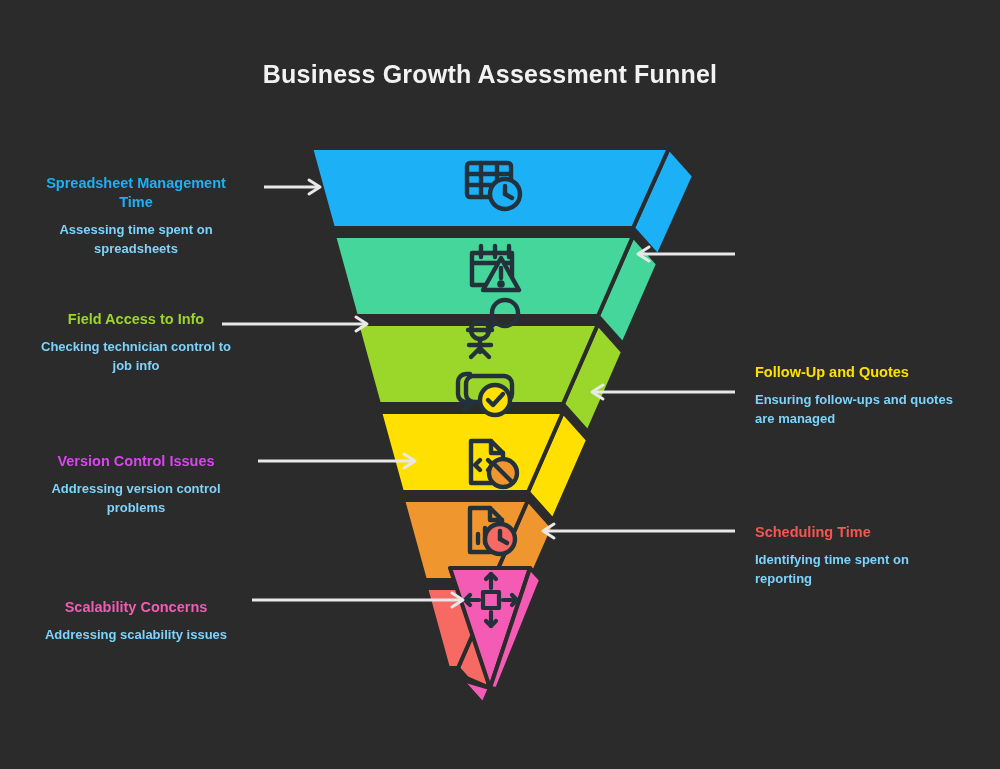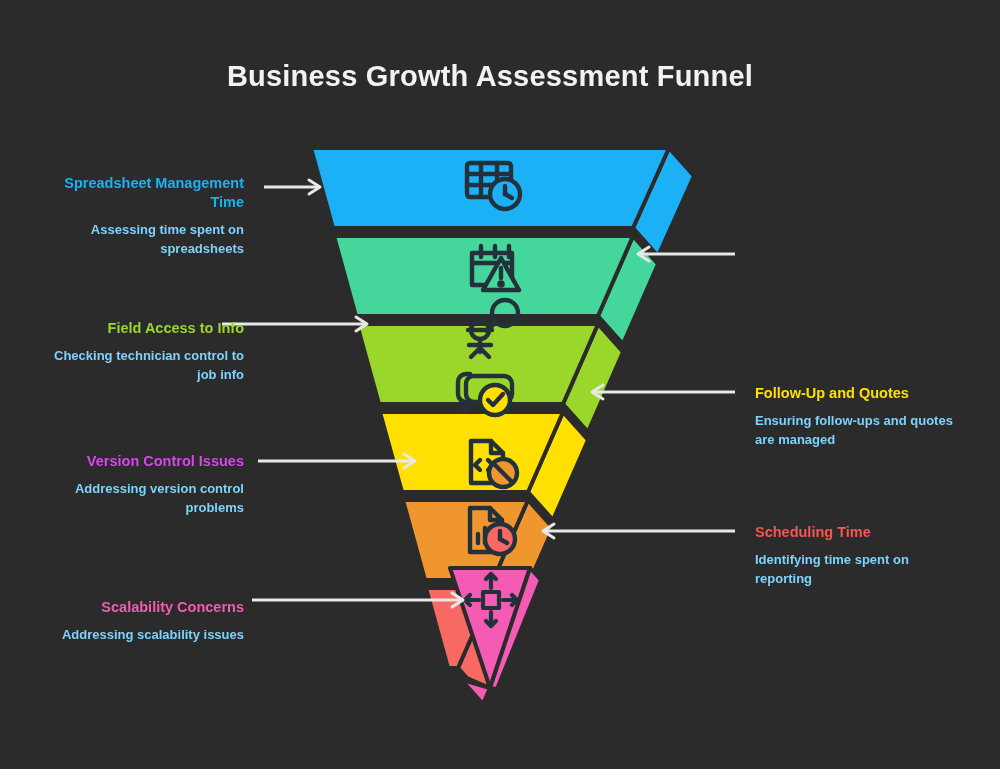--- a/index.html
+++ b/index.html
@@ -18,21 +18,21 @@
     background: #2b2b2b;
     overflow: hidden;
   }
   #title {
     position: absolute;
     left: 0;
     top: 60px;
     width: 980px;
     text-align: center;
     color: #f2f2f2;
-    font-size: 29px;
+    font-size: 25px;
     font-weight: bold;
     letter-spacing: 0.2px;
   }
   #funnel-svg {
     position: absolute;
     left: 0;
     top: 0;
   }
   .callout {
     position: absolute;
@@ -46,21 +46,21 @@
   }
   .callout .c-desc {
     font-size: 13px;
     font-weight: bold;
     color: #7dd3fc;
     line-height: 1.45;
     margin: 9px 0 0 0;
     white-space: pre-line;
   }
   .callout.left {
-    text-align: right;
+    text-align: center;
   }
   .callout.right {
     text-align: left;
   }
 </style>
 </head>
 <body>
 
 <div id="stage">
 
@@ -201,39 +201,39 @@
     </g>
   </svg>
 
   <div class="callout left" style="left:28px; top:174px; width:216px;">
     <div class="c-title" style="color:#1cb0f6;">Spreadsheet Management
 Time</div>
     <div class="c-desc">Assessing time spent on
 spreadsheets</div>
   </div>
 
-  <div class="callout left" style="left:28px; top:319px; width:216px;">
+  <div class="callout left" style="left:28px; top:310px; width:216px;">
     <div class="c-title" style="color:#9bd62b;">Field Access to Info</div>
     <div class="c-desc">Checking technician control to
 job info</div>
   </div>
 
   <div class="callout left" style="left:28px; top:452px; width:216px;">
     <div class="c-title" style="color:#d946ef;">Version Control Issues</div>
     <div class="c-desc">Addressing version control
 problems</div>
   </div>
 
   <div class="callout left" style="left:28px; top:598px; width:216px;">
     <div class="c-title" style="color:#f45bb5;">Scalability Concerns</div>
     <div class="c-desc">Addressing scalability issues</div>
   </div>
 
 
-  <div class="callout right" style="left:755px; top:384px; width:200px;">
+  <div class="callout right" style="left:755px; top:363px; width:200px;">
     <div class="c-title" style="color:#ffe000;">Follow-Up and Quotes</div>
     <div class="c-desc">Ensuring follow-ups and quotes
 are managed</div>
   </div>
 
   <div class="callout right" style="left:755px; top:523px; width:200px;">
     <div class="c-title" style="color:#f7564f;">Scheduling Time</div>
     <div class="c-desc">Identifying time spent on
 reporting</div>
   </div>

